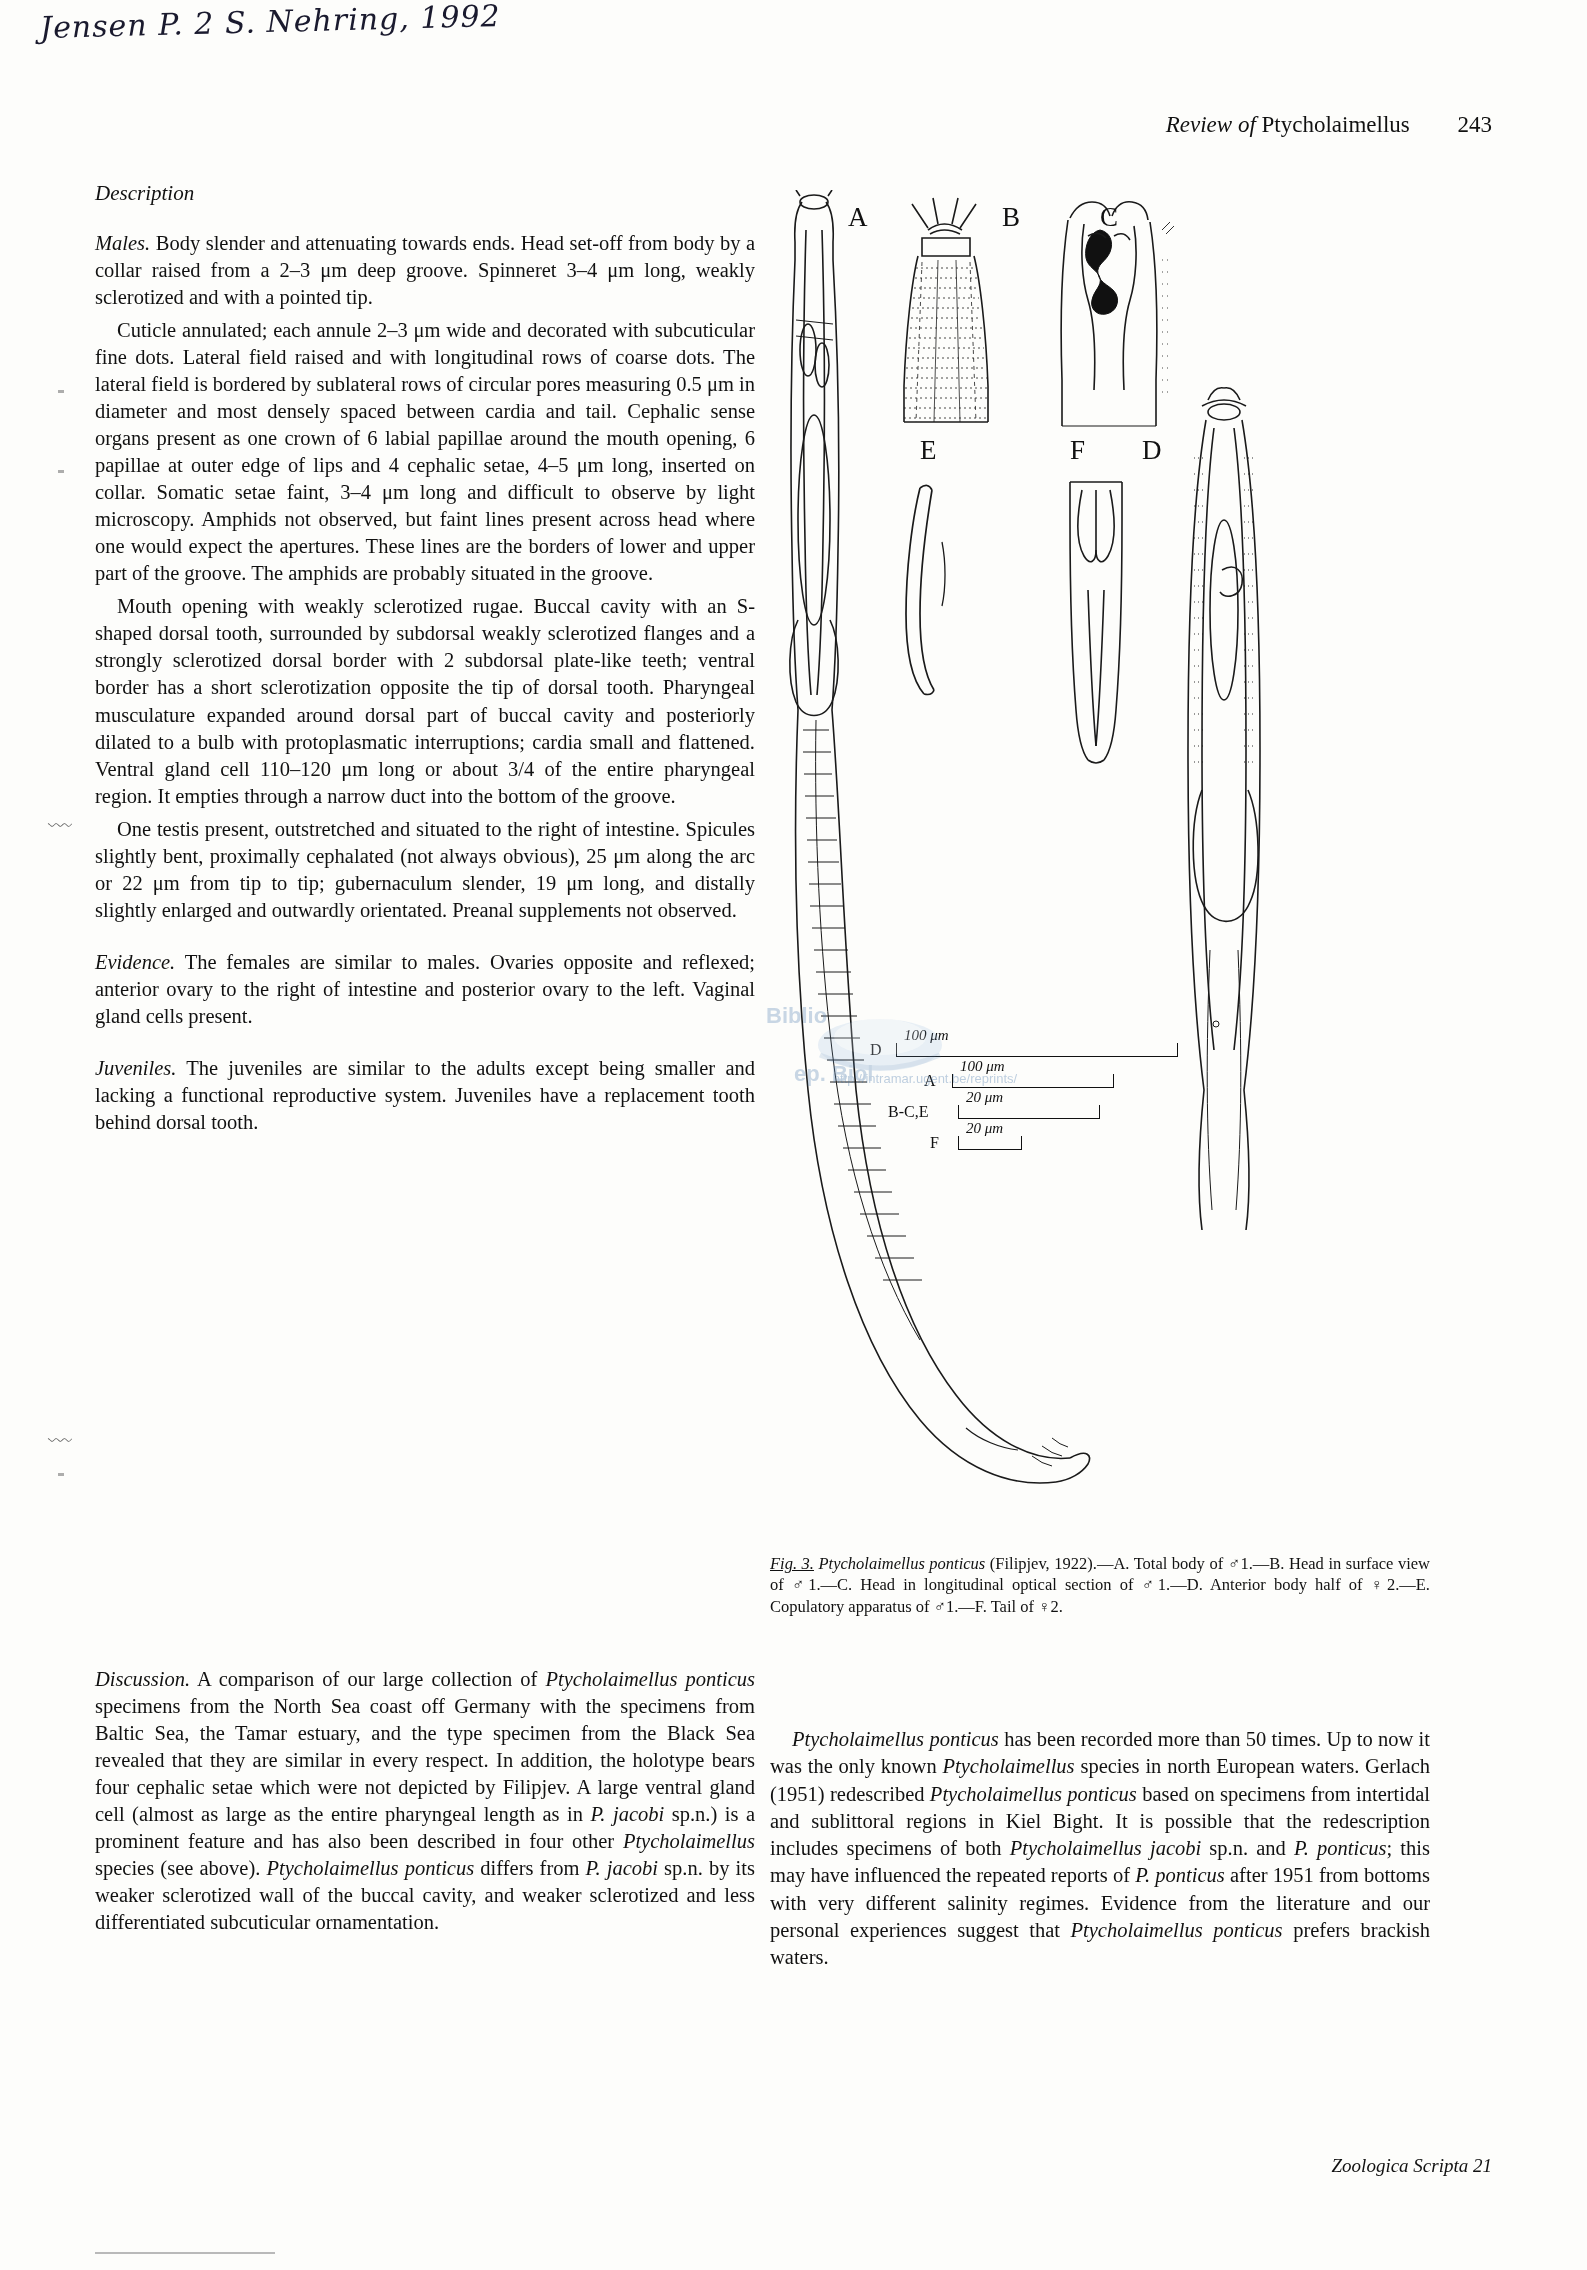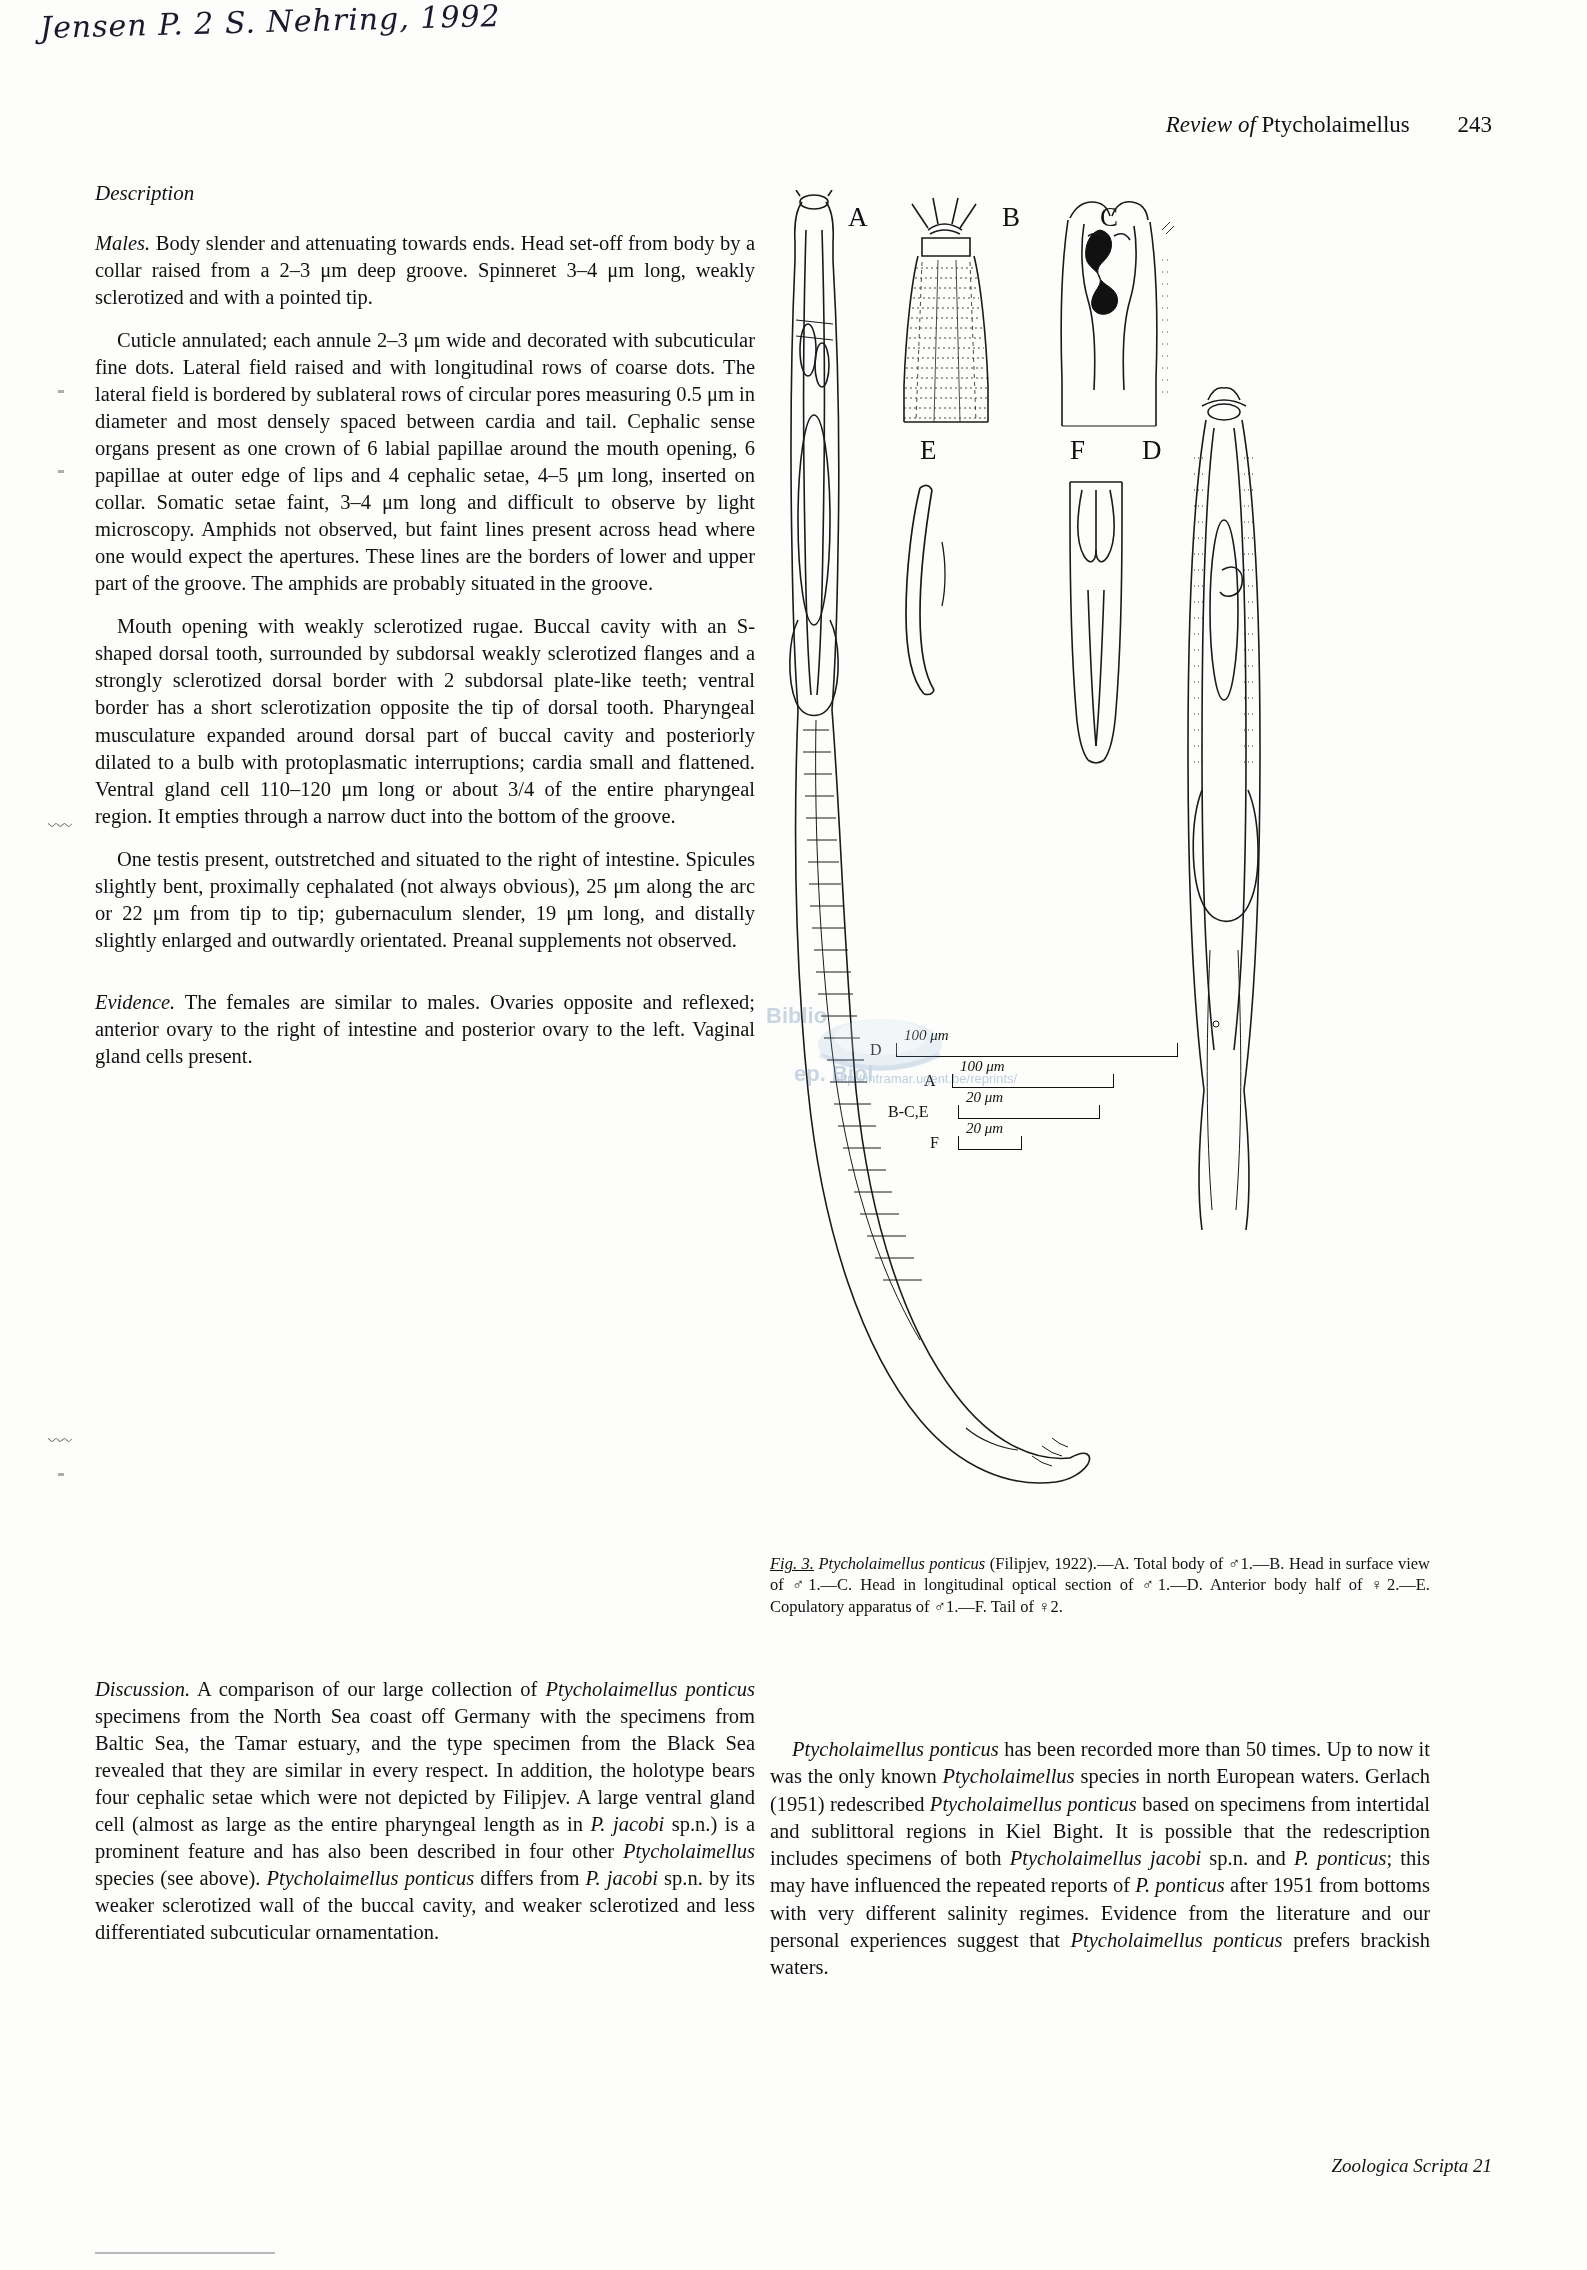--- a/index.html
+++ b/index.html
@@ -61,21 +61,21 @@
     font-size: 20.5px;
     line-height: 1.32;
     text-align: justify;
   }
   .section-head {
     font-style: italic;
     font-size: 21px;
     margin-bottom: 22px;
   }
   .para {
-    margin: 16px 0 0 0;
+    margin: 6px 0 0 0;
     text-indent: 0;
   }
   .para.indent { text-indent: 22px; }
   .para-gap { height: 19px; }
   .lead-ital { font-style: italic; }
   .ital { font-style: italic; }
 
   
   .figure-wrap {
     position: absolute;
@@ -255,20 +255,23 @@
     </p>
 
     <div class="para-gap"></div>
 
     <p class="para">
       <span class="lead-ital">Evidence.</span><span> The females are similar to males. Ovaries opposite and reflexed; anterior ovary to the right of intestine and posterior ovary to the left. Vaginal gland cells present.</span>
     </p>
 
     <div class="para-gap"></div>
 
+    <p class="para">
+      <span class="lead-ital">Juveniles.</span><span> The juveniles are similar to the adults except being smaller and lacking a functional reproductive system. Juveniles have a replacement tooth behind dorsal tooth.</span>
+    </p>
   </div>
 
   <div class="col-left-bottom">
     <p class="para">
       <span class="lead-ital">Discussion.</span><span> A comparison of our large collection of </span><span class="ital">Ptycholaimellus ponticus</span><span> specimens from the North Sea coast off Germany with the specimens from Baltic Sea, the Tamar estuary, and the type specimen from the Black Sea revealed that they are similar in every respect. In addition, the holotype bears four cephalic setae which were not depicted by Filipjev. A large ventral gland cell (almost as large as the entire pharyngeal length as in </span><span class="ital">P. jacobi</span><span> sp.n.) is a prominent feature and has also been described in four other </span><span class="ital">Ptycholaimellus</span><span> species (see above). </span><span class="ital">Ptycholaimellus ponticus</span><span> differs from </span><span class="ital">P. jacobi</span><span> sp.n. by its weaker sclerotized wall of the buccal cavity, and weaker sclerotized and less differentiated subcuticular ornamentation.</span>
     </p>
   </div>
 
   <div class="figure-wrap">
 

